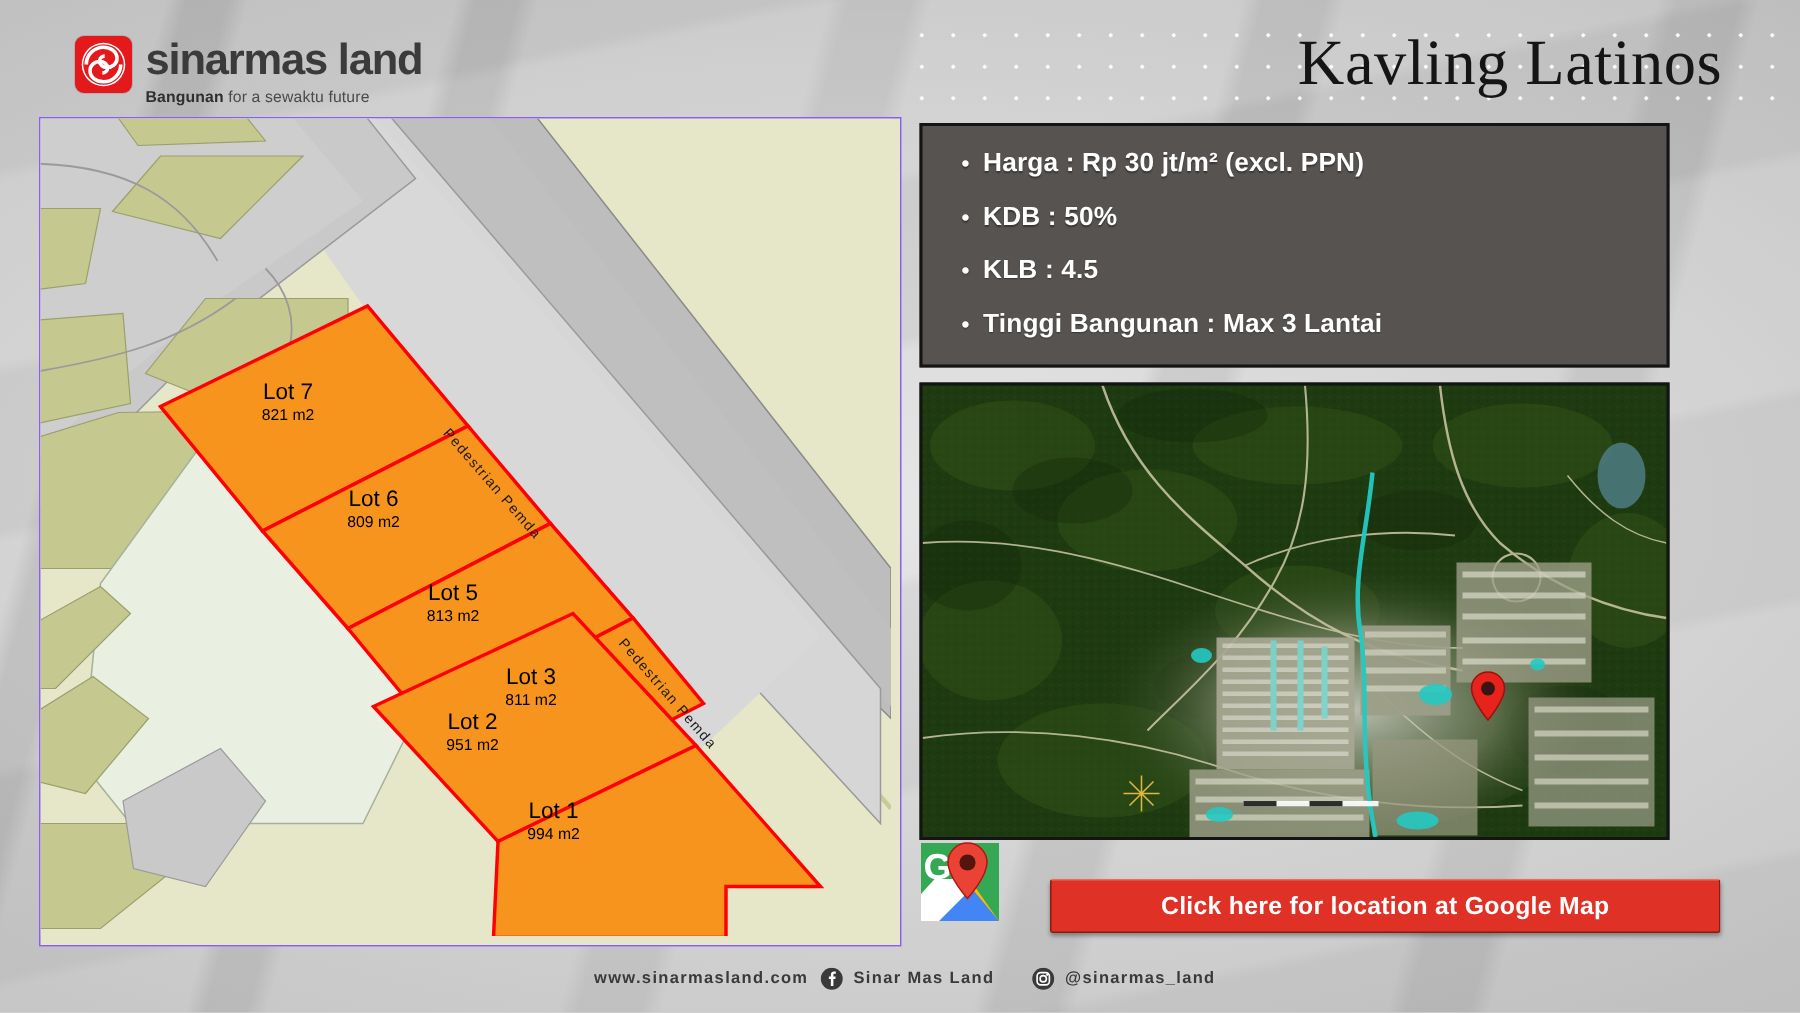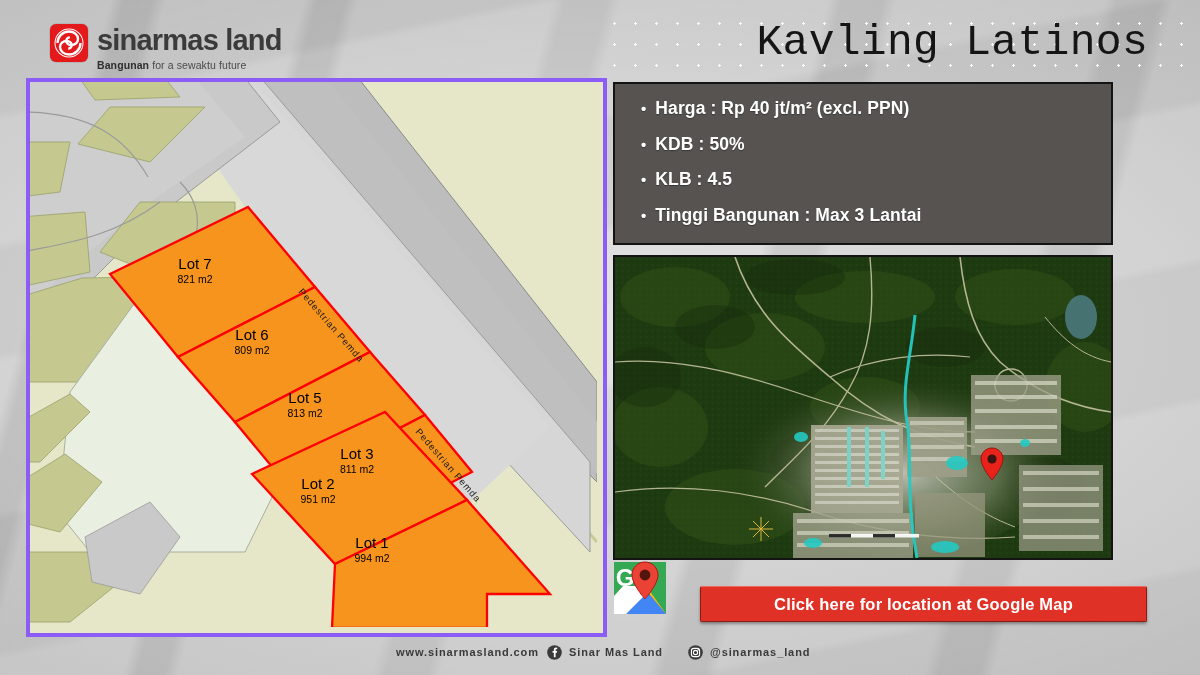--- a/index.html
+++ b/index.html
@@ -28,24 +28,24 @@
   
   #logo-block{position:absolute;left:26px;top:24px;display:flex;align-items:flex-start;gap:9px;padding-left:24px;}
   #logo-mark{width:38px;height:38px;border-radius:6px;background:#e4191c;position:relative;overflow:hidden;flex:none;
     box-shadow:0 0 0 .5px rgba(0,0,0,.15);}
   #logo-mark svg{position:absolute;left:0;top:0;}
   .logo-text-wrap{display:flex;flex-direction:column;}
   #logo-word{font-size:29px;font-weight:bold;color:#3b3b3b;line-height:1;letter-spacing:-.8px;margin-top:2px;}
   #logo-tag{font-size:10.5px;color:#4a4a4a;margin-top:4px;letter-spacing:.1px;}
   #logo-tag b{color:#2f2f2f;}
   #page-title{position:absolute;right:52px;top:18px;font-size:43px;color:#151515;
-    font-family:Liberation Mono, monospace;font-weight:300;letter-spacing:.3px;}
+    font-family:Liberation Serif, serif;font-weight:300;letter-spacing:.3px;}
   
   #siteplan{position:absolute;left:26px;top:78px;width:573px;height:551px;
-    border:4px solid #8b5cf6;background:#e6e7c8;overflow:hidden;}
+    border:1px solid #8b5cf6;background:#e6e7c8;overflow:hidden;}
   #siteplan svg{display:block;}
   .lotlabel{font-family:"Liberation Sans",sans-serif;fill:#000;text-anchor:middle;}
   .lotname{font-size:15px;}
   .lotarea{font-size:10.5px;}
   #compass{position:absolute;left:62px;top:548px;width:76px;height:76px;}
   
   #spec-box{position:absolute;left:613px;top:82px;width:500px;height:163px;background:#565351;
     border:2px solid #141414;box-sizing:border-box;padding:16px 22px 0 26px;}
   .spec-item{display:flex;align-items:baseline;gap:9px;color:#fff;font-size:17.5px;font-weight:bold;
     line-height:1;margin-bottom:18px;letter-spacing:.1px;text-shadow:0 1px 1px rgba(0,0,0,.35);}
@@ -178,21 +178,21 @@
       <text x="71" y="43" font-size="8" fill="#111" text-anchor="middle" font-family="Liberation Sans, sans-serif">E</text>
       <text x="5" y="43" font-size="8" fill="#111" text-anchor="middle" font-family="Liberation Sans, sans-serif">W</text>
     </svg>
   </div>
 
 </div>
 
 <div id="spec-box">
   <div class="spec-item">
     <span class="spec-bullet">•</span>
-    <span>Harga : Rp 40 jt/m² (excl. PPN)</span>
+    <span>Harga : Rp 30 jt/m² (excl. PPN)</span>
   </div>
   <div class="spec-item">
     <span class="spec-bullet">•</span>
     <span>KDB : 50%</span>
   </div>
   <div class="spec-item">
     <span class="spec-bullet">•</span>
     <span>KLB : 4.5</span>
   </div>
   <div class="spec-item">

